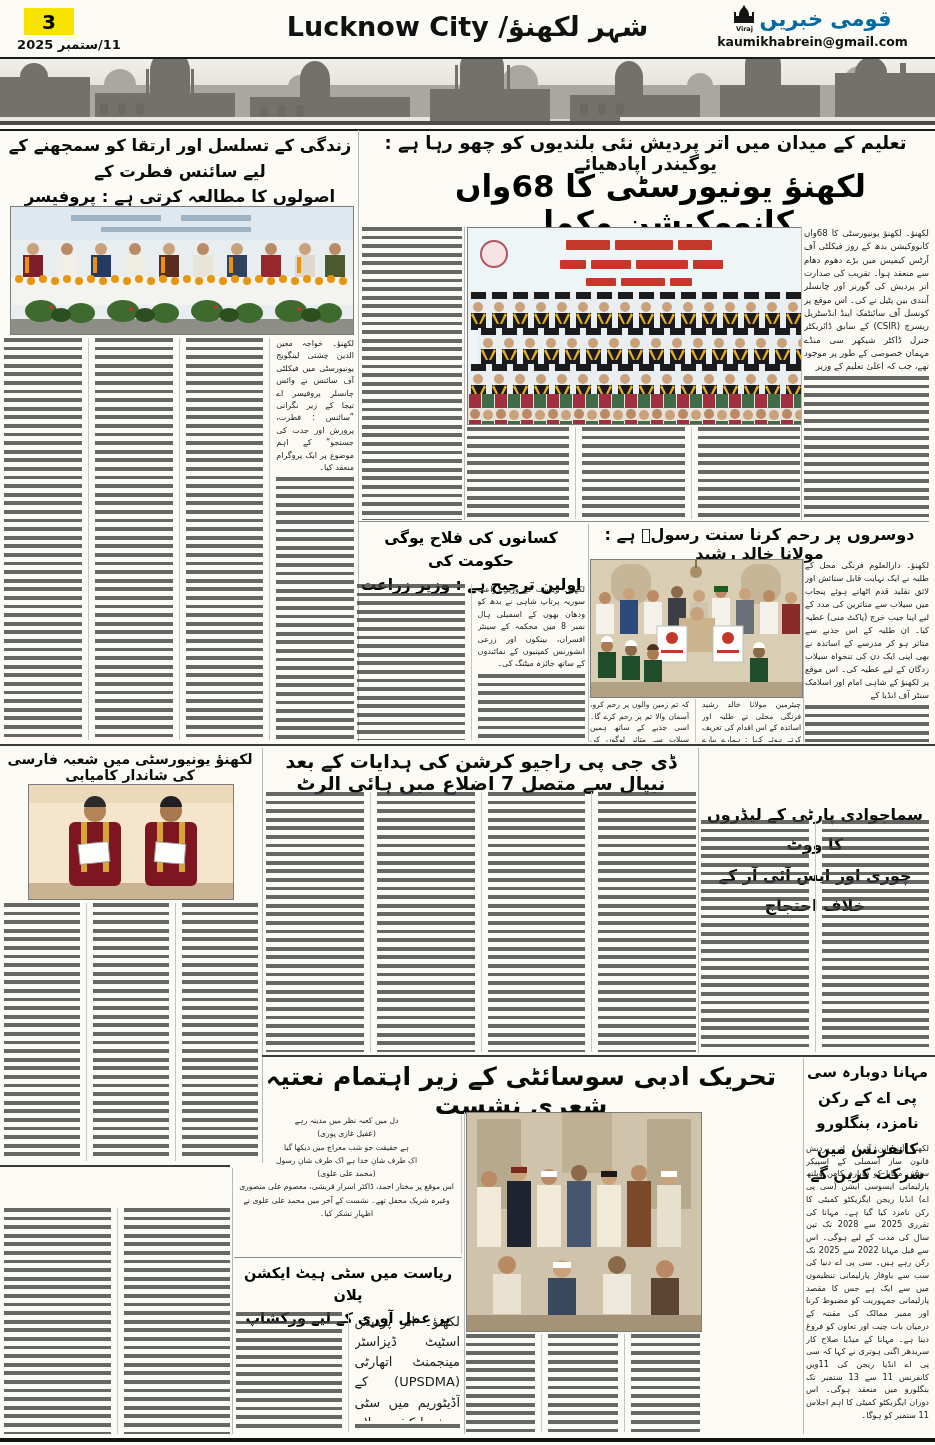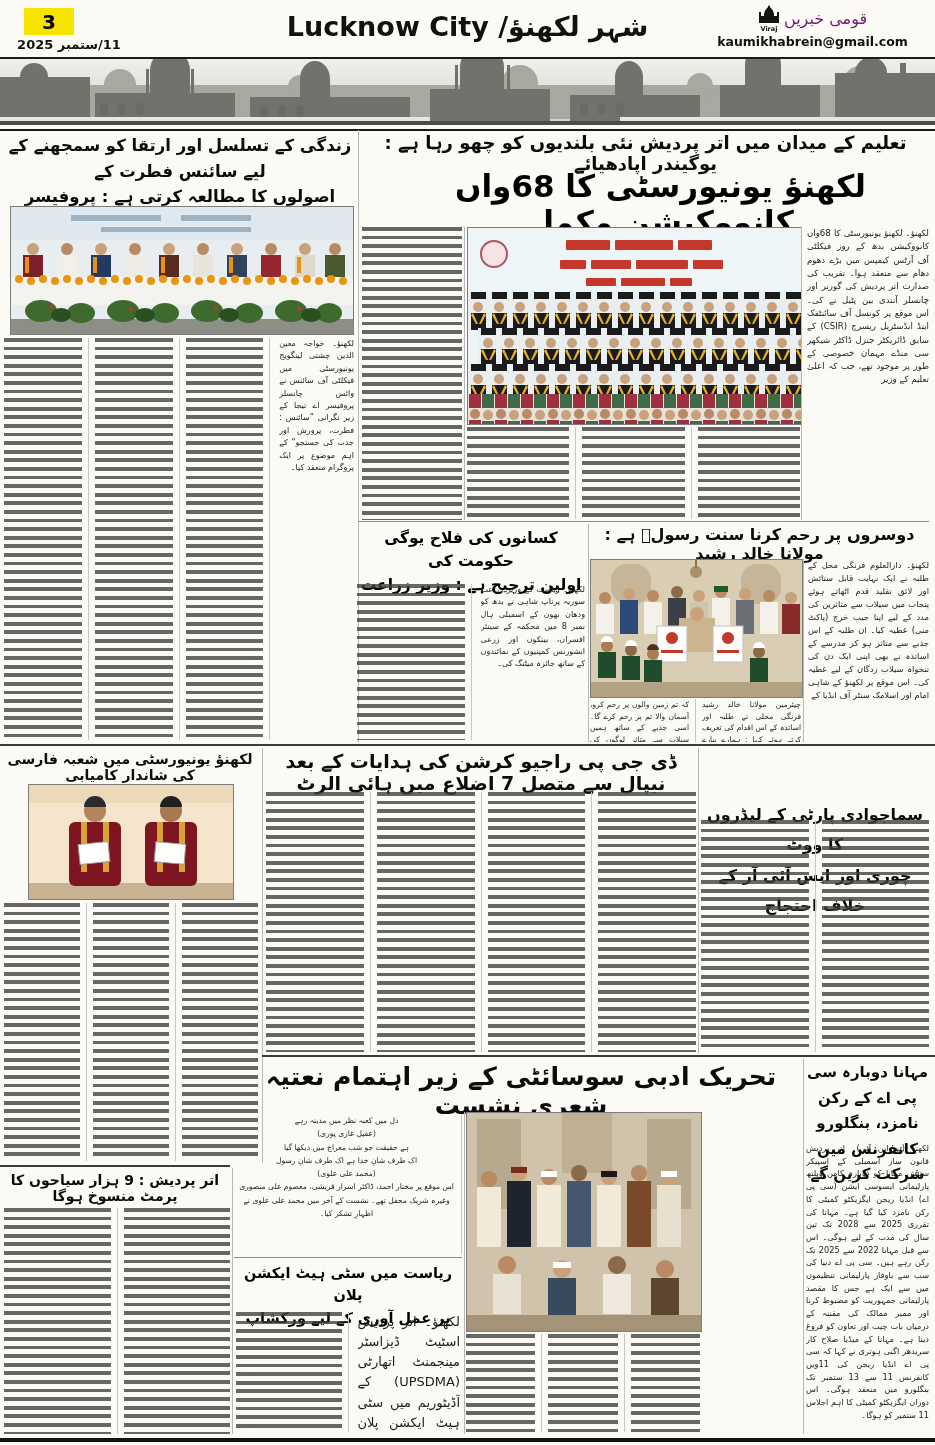--- a/index.html
+++ b/index.html
@@ -8,31 +8,31 @@
   .abs{position:absolute;}
   .rtl{direction:rtl;}
   .ctr{text-align:center;}
   .b{font-weight:bold;}
   
   .nasta{font-weight:600;color:#0b0b0b;}
   .heavy{font-weight:800;letter-spacing:-.5px;color:#000;}
   
   .cols{display:flex;direction:rtl;gap:6px;}
   .sep{width:1px;background:#c6c6c6;align-self:stretch;}
-  .colwrap{flex:1;display:flex;flex-direction:row;gap:3px;min-width:0;}
+  .colwrap{flex:1;display:flex;flex-direction:column;gap:3px;min-width:0;}
   .bt{font-size:8px;line-height:1.55;text-align:justify;color:#1c1c1c;overflow:hidden;}
   .verse{font-size:7.6px;line-height:1.75;text-align:center;color:#1c1c1c;white-space:pre-line;overflow:hidden;}
   .tx{flex:1;min-height:8px;opacity:.78;
       background:repeating-linear-gradient(to bottom,#3d3d3d 0 3.8px,transparent 3.8px 8.6px);}
   .hr1{background:#8d8d8d;height:1px;}
   .hr2{background:#3b3b3b;height:2px;}
   .vl{background:#b8b8b8;width:1px;}
   .photo{border:1px solid #7d7d7d;background:#ddd;overflow:hidden;}
   .photo svg{display:block;}
-  .mast{color:#701a75;font-weight:400;font-size:16px;}
+  .mast{color:#0369a1;font-weight:700;font-size:21px;}
   .yellowbox{background:#f6e400;color:#000;font-weight:800;font-size:20px;
              display:flex;align-items:center;justify-content:center;}
 </style>
 </head>
 <body>
 
 <div class="page">
 
   <div class="abs yellowbox" style="left:24px;top:8px;width:50px;height:27px;">
     <span>3</span>
@@ -488,21 +488,20 @@
     <div class="tx"></div>
       <div class="sep"></div>
     <div class="tx"></div>
       <div class="sep"></div>
     <div class="tx"></div>
   </div>
   <div class="abs vl" style="left:464px;top:1112px;height:322px;"></div>
   <div class="abs vl" style="left:803px;top:1058px;height:376px;"></div>
 
   <div class="abs hr2" style="left:0;top:1165px;width:230px;"></div>
-  <div class="abs rtl ctr nasta" style="left:0;top:1172px;width:230px;font-size:14px;">اتر پردیش : 9 ہزار سیاحوں کا پرمٹ منسوخ ہوگا</div>
   <div class="abs cols" style="left:4px;top:1208px;width:226px;height:226px;">
     <div class="tx"></div>
       <div class="sep"></div>
     <div class="tx"></div>
   </div>
   <div class="abs vl" style="left:232px;top:1168px;height:266px;"></div>
 
   <div class="abs hr1" style="left:234px;top:1257px;width:228px;"></div>
   <div class="abs rtl ctr heavy" style="left:234px;top:1262px;width:228px;font-size:14.5px;line-height:1.55;">
     <div>ریاست میں سٹی ہیٹ ایکشن پلان</div>

